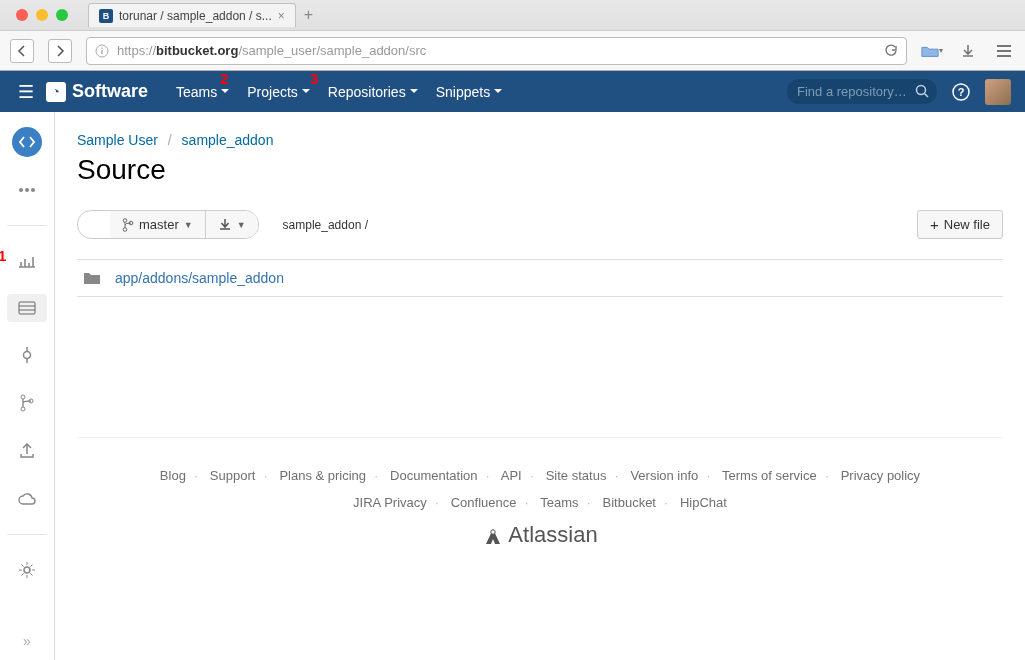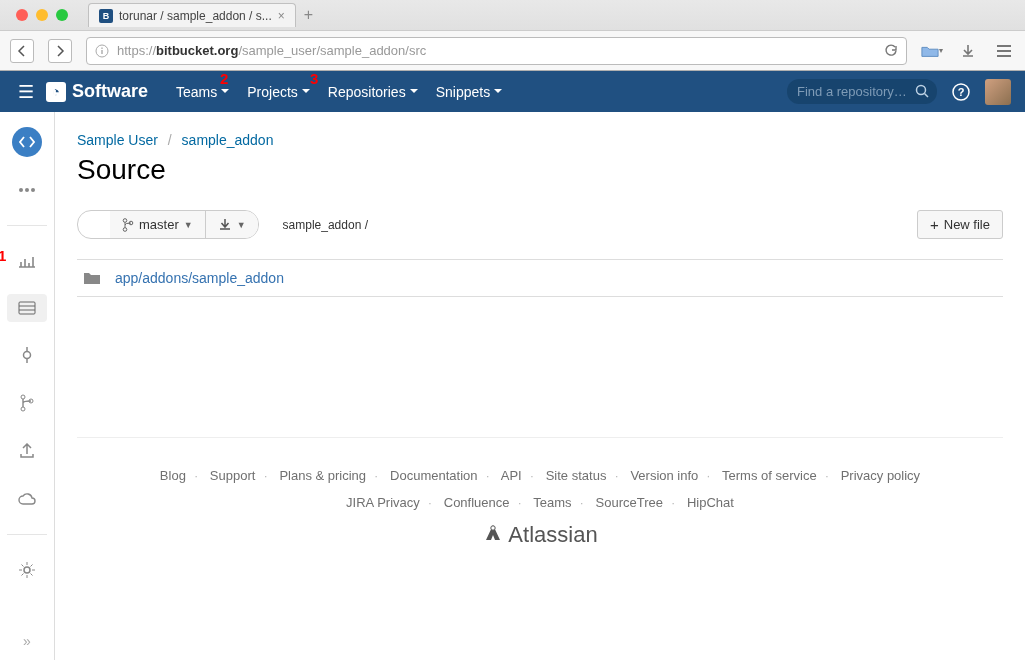--- a/index.html
+++ b/index.html
@@ -64,21 +64,21 @@
 
 .file-list { border-top:1px solid #ddd; }
 .file-row { display:flex; align-items:center; padding:10px 6px; border-bottom:1px solid #ddd; gap:14px; }
 .file-row .ficon { color:#888; }
 .file-row a { color:#3572b0; text-decoration:none; font-weight:400; font-size:14px; }
 
 .footer { text-align:center; padding:30px 0 20px; color:#707070; font-size:13px; border-top:1px solid #eee; margin-top:140px; }
 .footer .row { margin-bottom:12px; }
 .footer a { color:#707070; text-decoration:none; }
 .footer .dot { margin:0 8px; color:#bbb; }
-.atl-logo { font-size:22px; color:#555; font-weight:500; margin-top:8px; display:flex; align-items:flex-start; justify-content:center; gap:4px; }
+.atl-logo { font-size:22px; color:#555; font-weight:500; margin-top:8px; display:flex; align-items:flex-end; justify-content:center; gap:4px; }
 
 svg { display:block; }
 </style>
 </head>
 <body>
 
 <div class="browser-chrome">
   <div class="tabbar">
     <div class="traffic">
       <div class="t-dot t-red"></div>
@@ -297,21 +297,21 @@
         <a href="#">API</a><span class="dot">·</span>
         <a href="#">Site status</a><span class="dot">·</span>
         <a href="#">Version info</a><span class="dot">·</span>
         <a href="#">Terms of service</a><span class="dot">·</span>
         <a href="#">Privacy policy</a>
       </div>
       <div class="row">
         <a href="#">JIRA Privacy</a><span class="dot">·</span>
         <a href="#">Confluence</a><span class="dot">·</span>
         <a href="#">Teams</a><span class="dot">·</span>
-        <a href="#">SourceTree</a><span class="dot">·</span>
+        <a href="#">Bitbucket</a><span class="dot">·</span>
         <a href="#">HipChat</a>
       </div>
       <div class="atl-logo">
         <svg width="22" height="22" viewBox="0 0 22 22">
             <path d="M11 3 L4 18 h5 l2 -5 l2 5 h5 z" fill="#555"></path>
             <circle cx="11" cy="6" r="2.2" fill="#fff" stroke="#555" stroke-width="1"></circle>
           </svg>
         <span>Atlassian</span>
       </div>
     </div>

